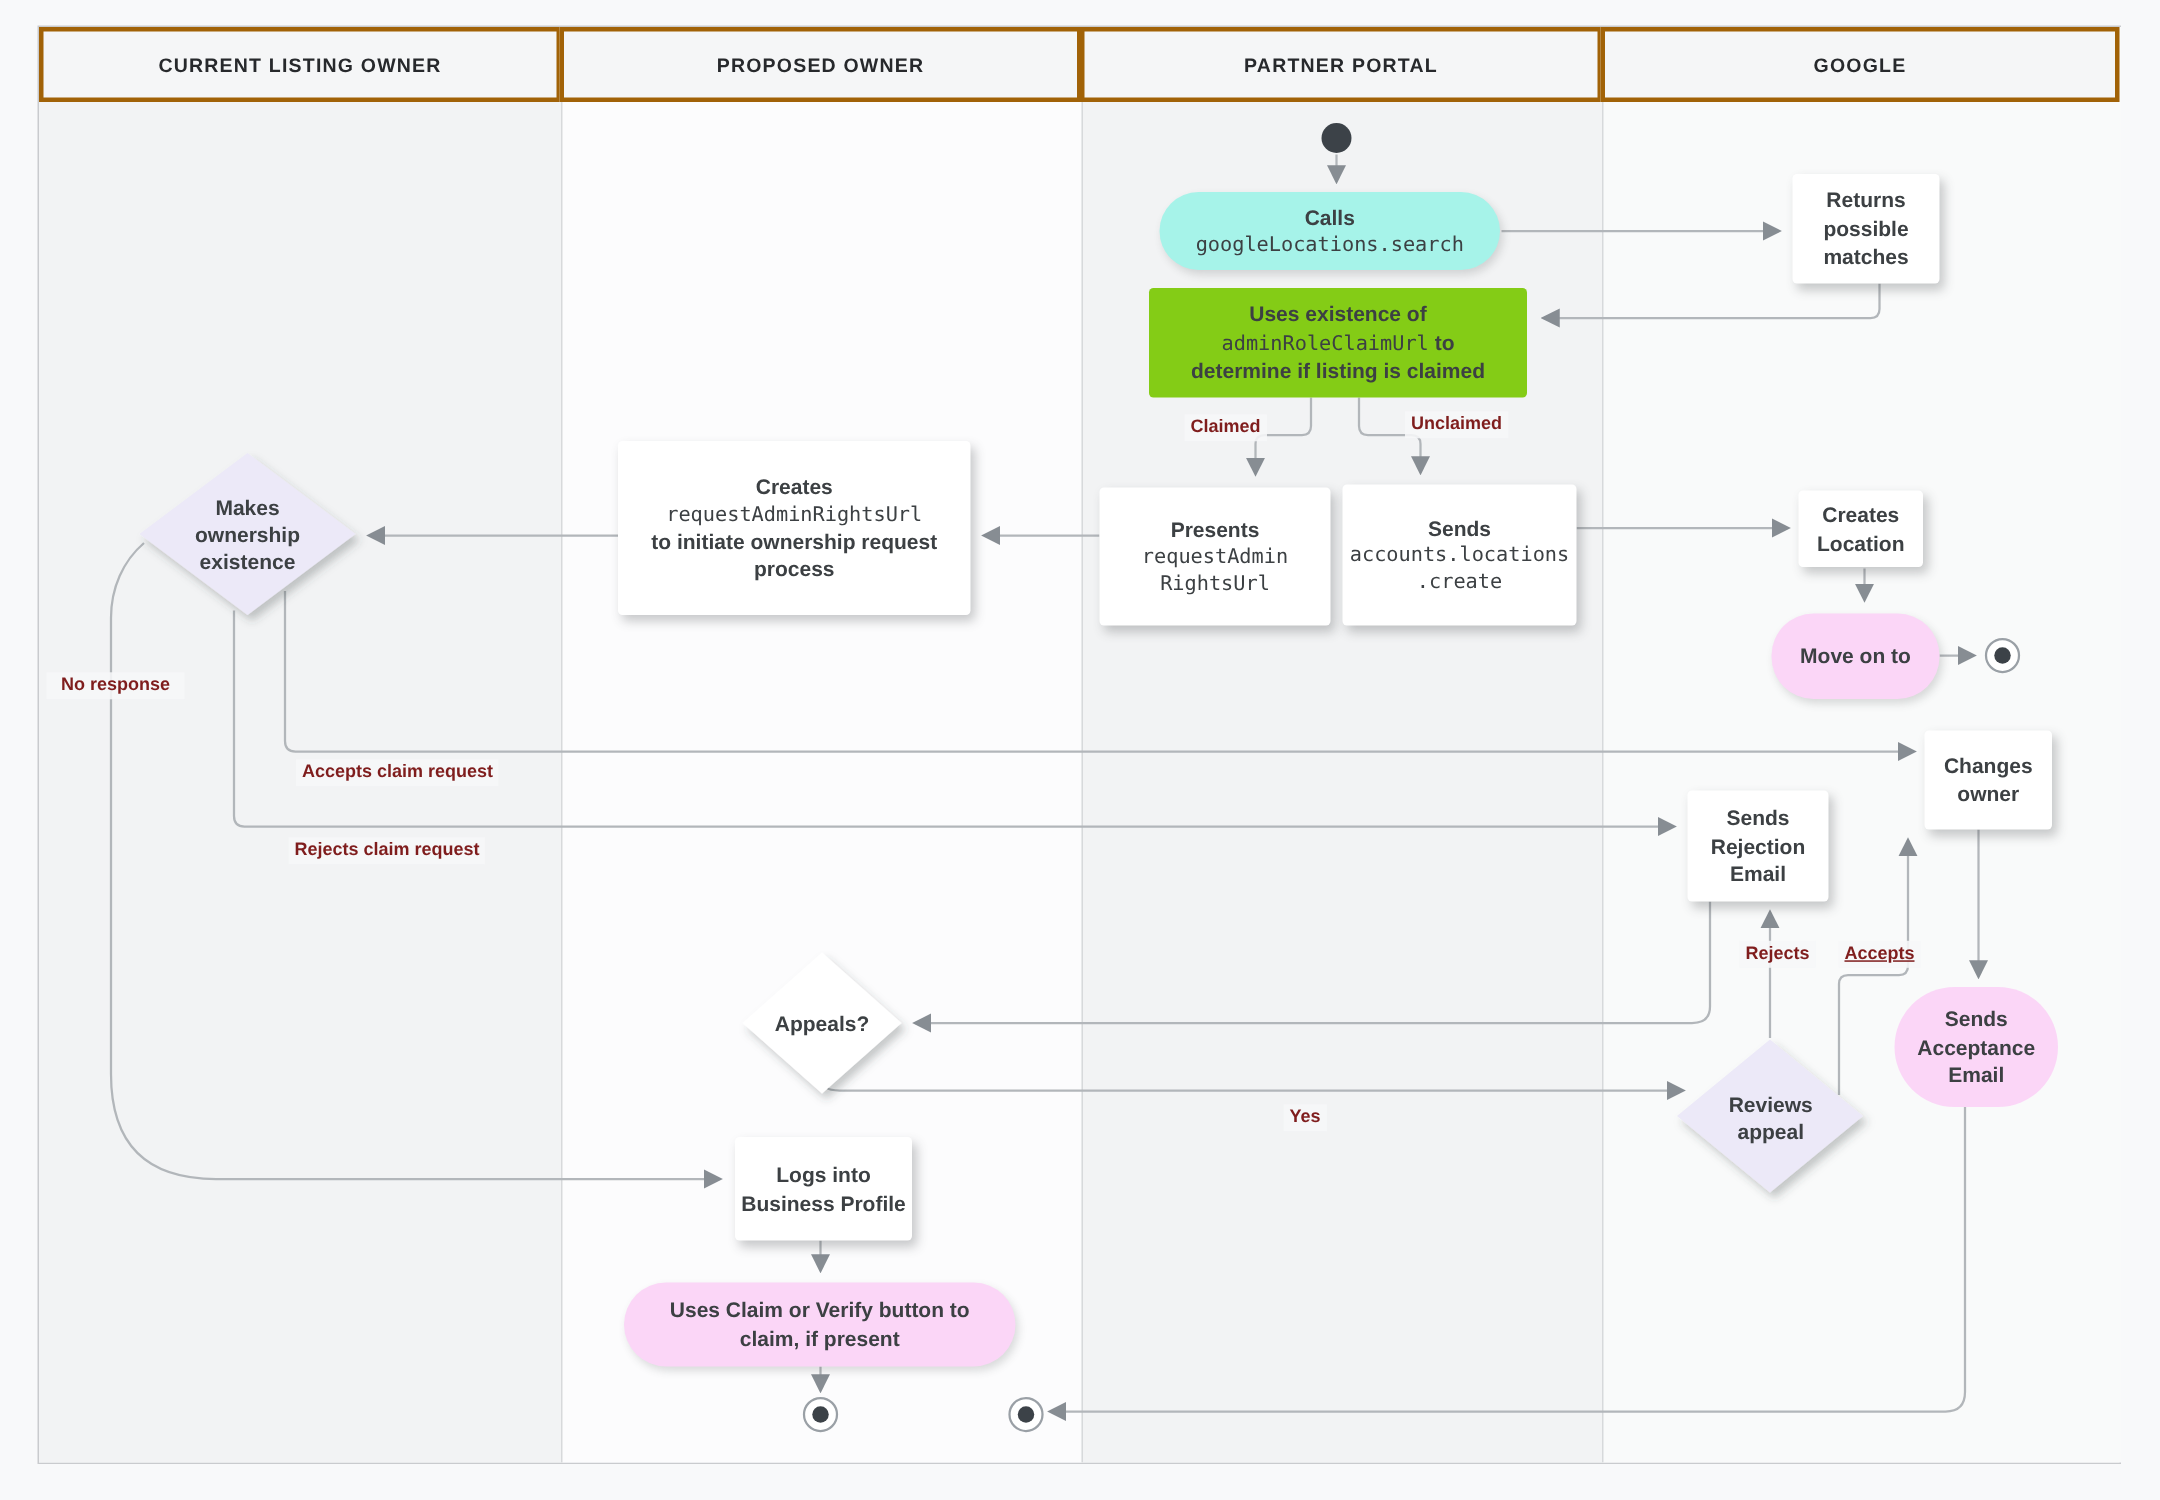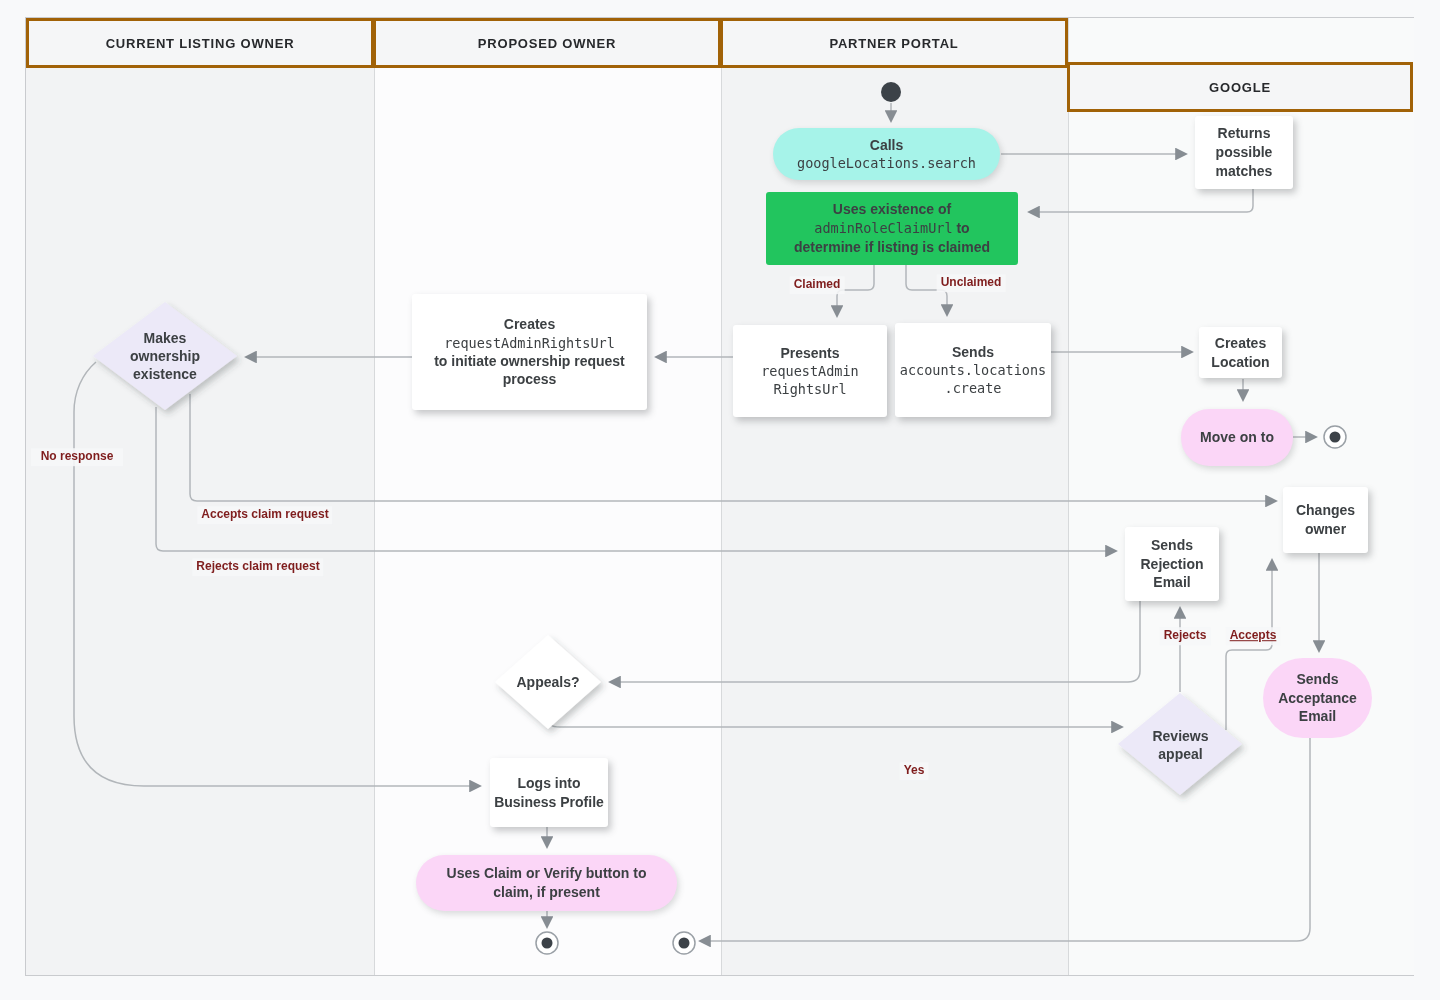--- a/index.html
+++ b/index.html
@@ -17,21 +17,21 @@
          font-size:13px;font-weight:bold;letter-spacing:.8px;color:#27292c;}
   .svg-layer{position:absolute;left:0;top:0;pointer-events:none;}
   .node{position:absolute;box-sizing:border-box;display:flex;flex-direction:column;
         align-items:center;justify-content:center;text-align:center;
         font-size:14px;font-weight:bold;line-height:1.34;}
   .box{background:#ffffff;border-radius:3px;box-shadow:3px 4px 7px rgba(60,64,67,.28);}
   .pill{border-radius:28px;box-shadow:2px 3px 6px rgba(60,64,67,.18);}
   .teal{background:#a6f3e9;}
   .pinkfill{background:#fbd6f7;}
   .blob{background:#fbd6f7;border-radius:40px;box-shadow:none;}
-  .note{background:#22c55e;border-radius:3px;}
+  .note{background:#84cc16;border-radius:3px;}
   .t-mono{font-family:"DejaVu Sans Mono",monospace;font-weight:normal;font-size:13.5px;}
   .dlabel{position:absolute;display:flex;align-items:center;justify-content:center;
           text-align:center;font-size:14px;font-weight:bold;line-height:1.3;}
   .elabel{position:absolute;transform:translate(-50%,-50%);white-space:nowrap;
           font-size:12px;font-weight:bold;color:#7f1d1d;background:rgba(246,247,248,.88);
           padding:1px 4px;line-height:1.3;}
   .elabel.wrap{white-space:normal;text-align:center;width:84px;}
 </style>
 </head>
 <body>
@@ -45,21 +45,21 @@
     <div class="lane lane4"></div>
     <div class="lane-header" style="left:0;width:348px;">
         <span>CURRENT LISTING OWNER</span>
       </div>
     <div class="lane-header" style="left:347px;width:348px;">
         <span>PROPOSED OWNER</span>
       </div>
     <div class="lane-header" style="left:694px;width:348px;">
         <span>PARTNER PORTAL</span>
       </div>
-    <div class="lane-header" style="left:1041px;width:346px;margin-top:44px;">
+    <div class="lane-header" style="left:1041px;width:346px;">
         <span>GOOGLE</span>
       </div>
   </div>
 
   <svg class="svg-layer" width="1440" height="1000" viewBox="0 0 1440 1000">
     <defs>
       <marker id="arr" viewBox="0 0 10 10" refX="8.5" refY="5" markerWidth="8.5" markerHeight="8.5" orient="auto-start-reverse">
         <path d="M0,0 L10,5 L0,10 z" fill="#878d93"></path>
       </marker>
       <filter id="dshadow" x="-30%" y="-30%" width="170%" height="170%">
@@ -185,15 +185,15 @@
       <span>Reviews appeal</span>
     </div>
 
   <div class="elabel" style="left:817px;top:285px;">Claimed</div>
   <div class="elabel" style="left:971px;top:283px;">Unclaimed</div>
   <div class="elabel wrap" style="left:77px;top:457px;">No response</div>
   <div class="elabel" style="left:265px;top:515px;">Accepts claim request</div>
   <div class="elabel" style="left:258px;top:567px;">Rejects claim request</div>
   <div class="elabel" style="left:1185px;top:636px;">Rejects</div>
   <div class="elabel" style="left:1253px;top:636px;text-decoration:underline;">Accepts</div>
-  <div class="elabel" style="left:914px;top:745px;margin-top:26px;">Yes</div>
+  <div class="elabel" style="left:870px;top:745px;">Yes</div>
 
 </div>
 
 </body></html>

